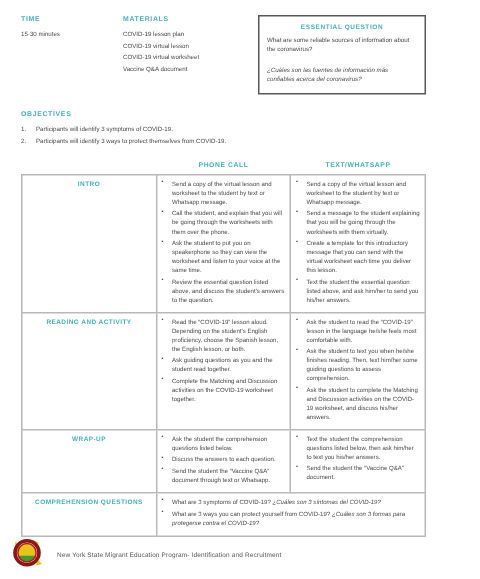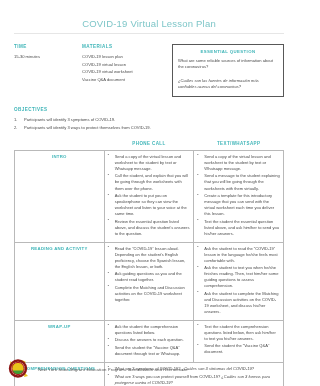--- a/index.html
+++ b/index.html
@@ -184,24 +184,20 @@
     color: #555;
     margin-left: 6px;
     letter-spacing: 0.1px;
   }
 </style>
 </head>
 <body>
 
 <div class="page">
 
-  <div class="title-wrap">
-    <div class="doc-title">COVID-19 Virtual Lesson Plan</div>
-    <div class="title-rule"></div>
-  </div>
 
   <div class="top-info">
 
     <div class="col-time">
       <div class="sec-head">TIME</div>
       <div class="sec-line">15-30 minutes</div>
     </div>
 
     <div class="col-materials">
       <div class="sec-head">MATERIALS</div>

